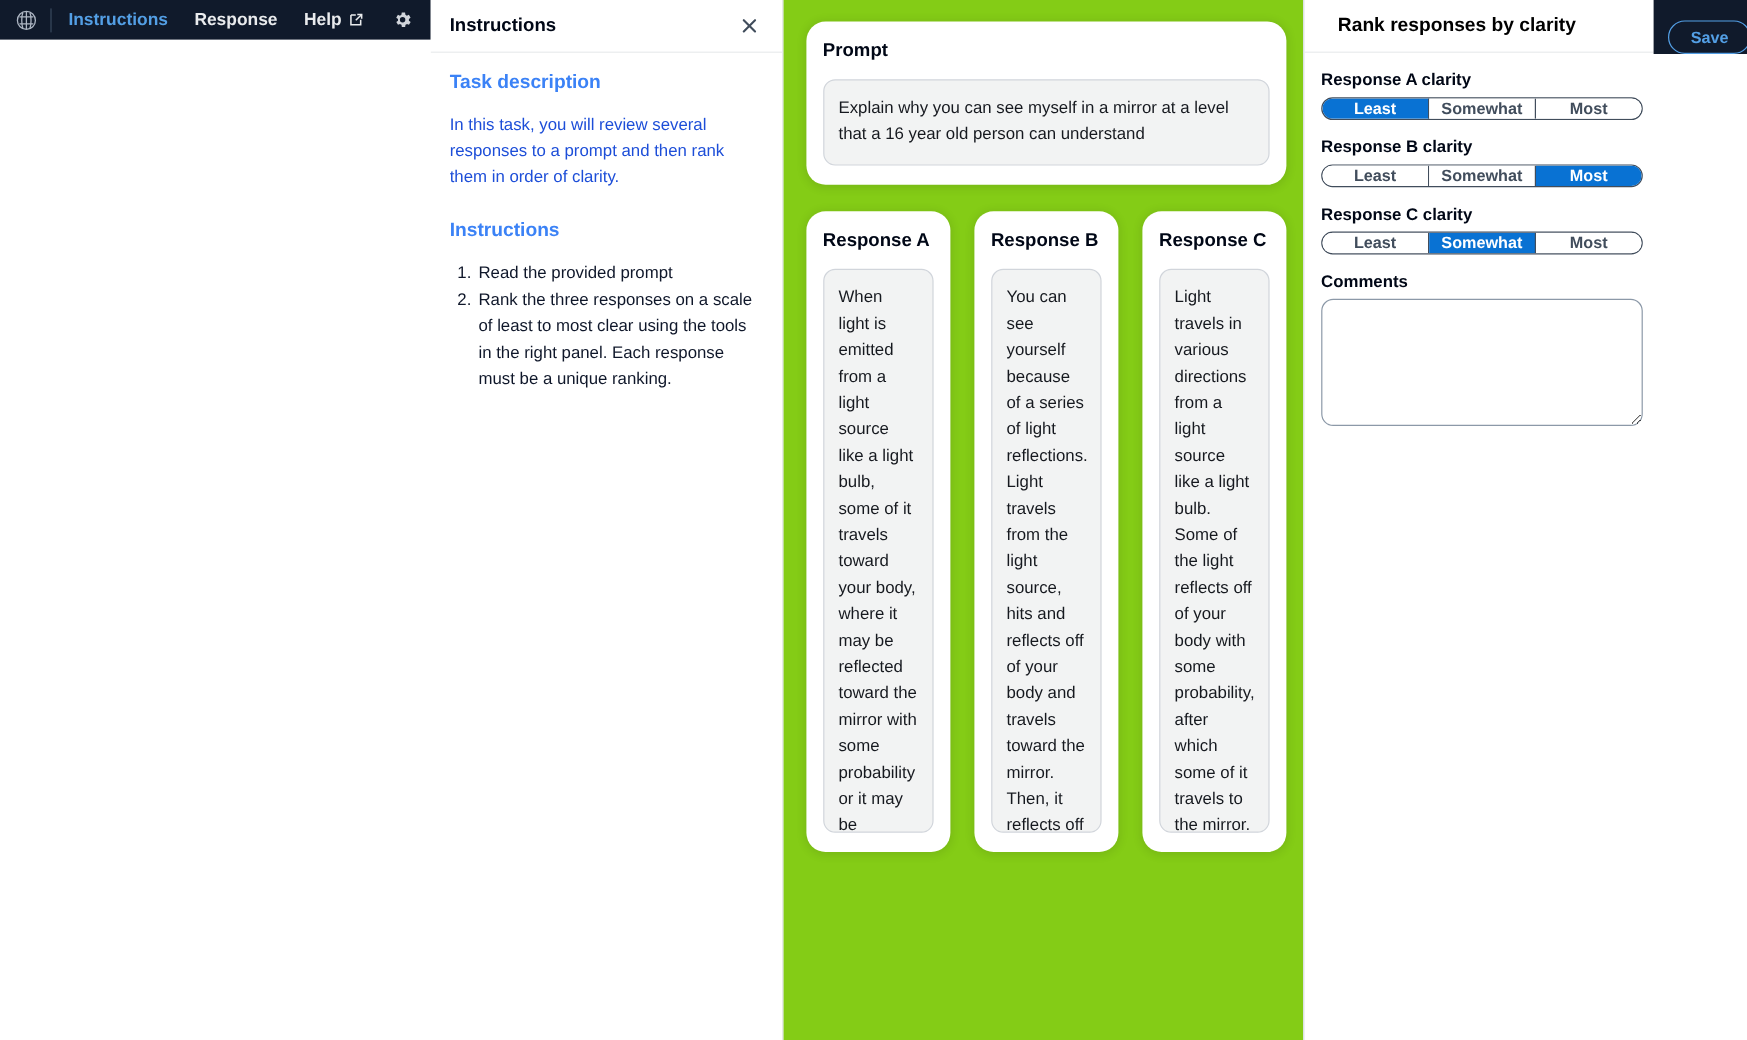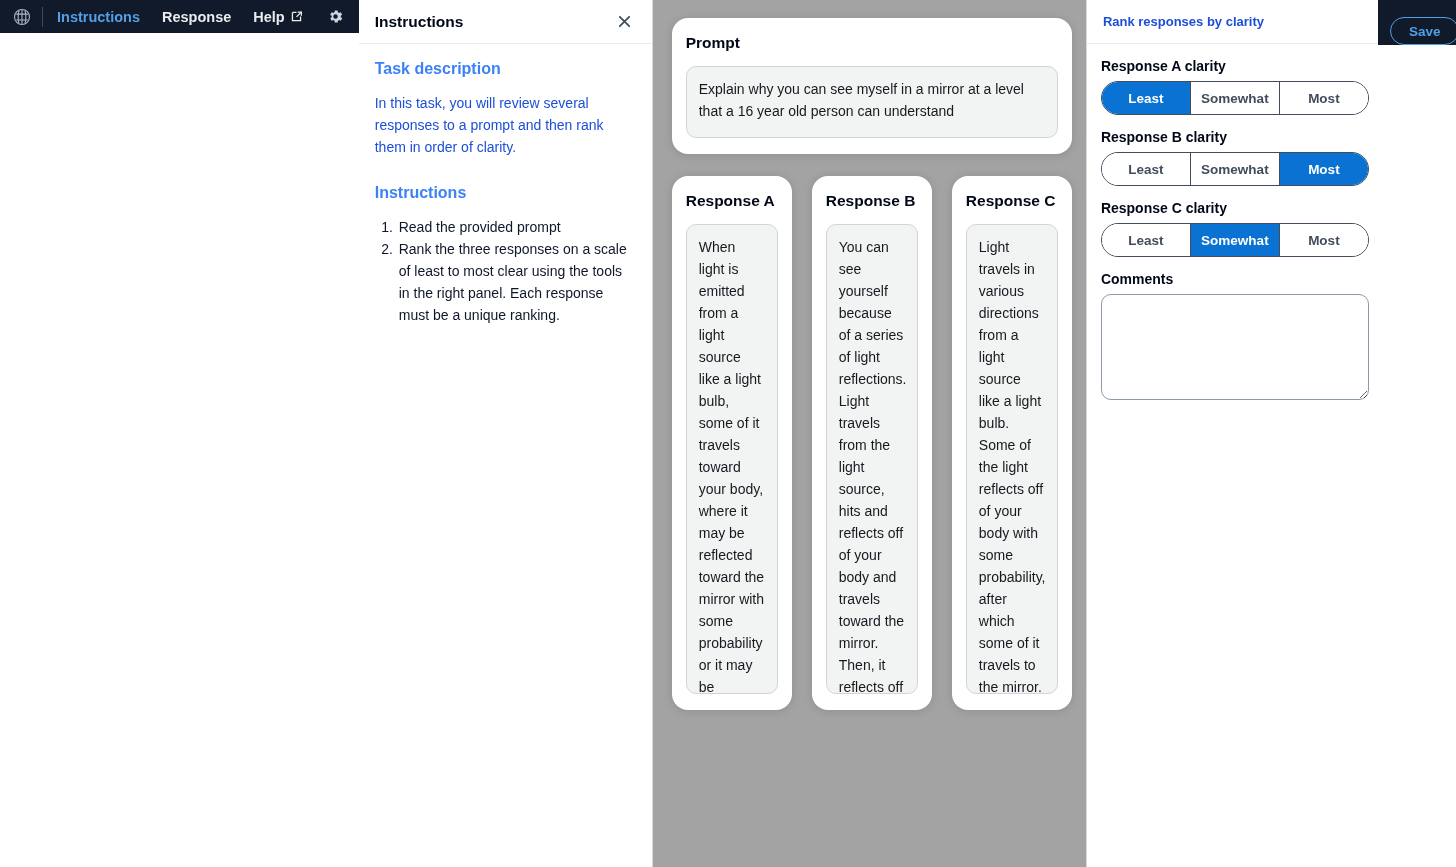--- a/index.html
+++ b/index.html
@@ -117,21 +117,21 @@
     padding-left: 22px;
     font-size: 14px;
     line-height: 22px;
     color: #0f172a;
   }
   ol.instr-list li { margin-bottom: 0px; padding-left: 2px; }
 
   
   .center {
     flex: 1 1 auto;
-    background: #a3a3a3;
+    background: #84cc16;
     overflow: auto;
     padding: 18px 14px 18px 19px;
     min-width: 0;
   }
   .card {
     background: #ffffff;
     border-radius: 16px;
     box-shadow: 0 1px 8px 1px rgba(0,7,22,0.10);
     padding: 16px 14px 16px 14px;
   }
@@ -176,40 +176,41 @@
   }
   .rightpanel-header {
     height: 44px;
     flex: 0 0 44px;
     display: flex;
     align-items: center;
     padding: 0 16px;
     border-bottom: 1px solid #e9ebed;
   }
   .rightpanel-title {
-    font-size: 13px;
-    font-weight: bold;
-    color: #1d4ed8;
+    font-size: 16px;
+    font-weight: bold;
+    color: #000000;
+    margin-left: 12px;
   }
   .rightpanel-content {
     padding: 14px 12px 12px 14px;
     overflow-y: auto;
   }
   .field-label {
     font-size: 14px;
     font-weight: bold;
     color: #000716;
     margin: 0 0 7px 0;
   }
   .field-group { margin-bottom: 14px; }
 
   .segmented {
     display: flex;
     width: 268px;
-    height: 34px;
+    height: 19px;
     border: 1px solid #414d5c;
     border-radius: 17px;
     overflow: hidden;
     background: #ffffff;
     justify-content: space-between;
   }
   .seg {
     flex: 1 1 0;
     display: flex;
     align-items: center;

